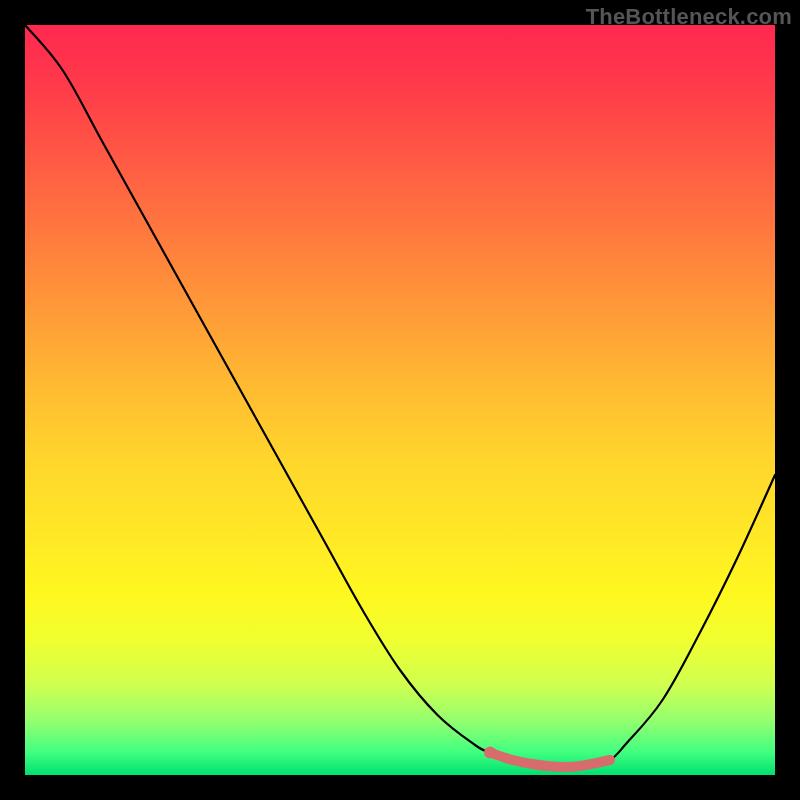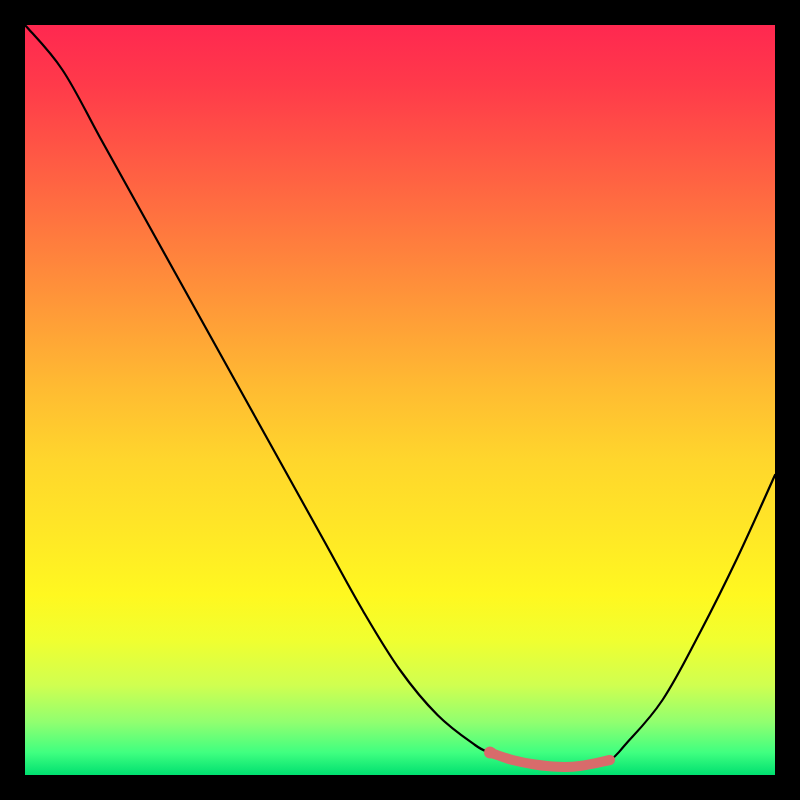--- a/index.html
+++ b/index.html
@@ -52,20 +52,21 @@
   svg.curve {
     position: absolute;
     inset: 0;
     width: 100%;
     height: 100%;
   }
 </style>
 </head>
 <body>
 <div class="canvas">
+  <div class="watermark">TheBottleneck.com</div>
   <div class="plot-area">
     <div class="gradient-bg"></div>
     <svg class="curve" viewBox="0 0 750 750" preserveAspectRatio="none">
       <path id="main-curve" fill="none" stroke="#000" stroke-width="2.2" stroke-linecap="round" d="M 0.00 0.00 C 6.75 8.10, 24.00 24.75, 37.50 45.00 C 51.00 65.25, 61.50 88.20, 75.00 112.50 C 88.50 136.80, 99.00 155.70, 112.50 180.00 C 126.00 204.30, 136.50 223.20, 150.00 247.50 C 163.50 271.80, 174.00 290.70, 187.50 315.00 C 201.00 339.30, 211.50 358.20, 225.00 382.50 C 238.50 406.80, 249.00 425.70, 262.50 450.00 C 276.00 474.30, 286.50 493.20, 300.00 517.50 C 313.50 541.80, 324.00 562.05, 337.50 585.00 C 351.00 607.95, 361.50 626.10, 375.00 645.00 C 388.50 663.90, 399.00 676.50, 412.50 690.00 C 426.00 703.50, 440.55 713.25, 450.00 720.00 C 459.45 726.75, 458.25 724.80, 465.00 727.50 C 471.75 730.20, 476.70 732.30, 487.50 735.00 C 498.30 737.70, 511.50 741.15, 525.00 742.50 C 538.50 743.85, 551.70 743.85, 562.50 742.50 C 573.30 741.15, 578.25 739.05, 585.00 735.00 C 591.75 730.95, 590.55 730.80, 600.00 720.00 C 609.45 709.20, 624.00 695.25, 637.50 675.00 C 651.00 654.75, 661.50 633.15, 675.00 607.50 C 688.50 581.85, 699.00 560.85, 712.50 532.50 C 726.00 504.15, 743.25 464.85, 750.00 450.00"></path>
       <path id="trough-mark" fill="none" stroke="#d86b6b" stroke-width="10" stroke-linecap="round" d="M 465.00 727.50 C 469.05 728.85, 479.40 732.84, 487.50 735.00 C 495.60 737.16, 501.90 738.28, 510.00 739.50 C 518.10 740.72, 524.40 741.48, 532.50 741.75 C 540.60 742.02, 545.55 742.22, 555.00 741.00 C 564.45 739.78, 579.60 736.08, 585.00 735.00"></path>
       <circle id="trough-dot" r="6" fill="#d86b6b" cx="465.00" cy="727.50"></circle>
     </svg>
   </div>
 </div>
 

